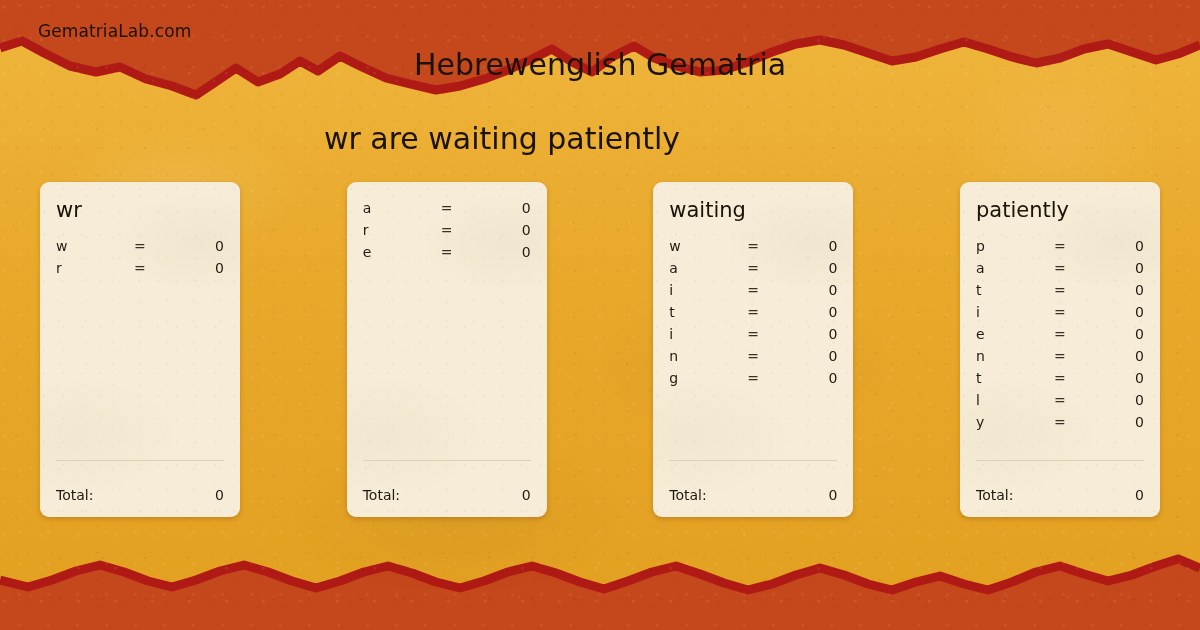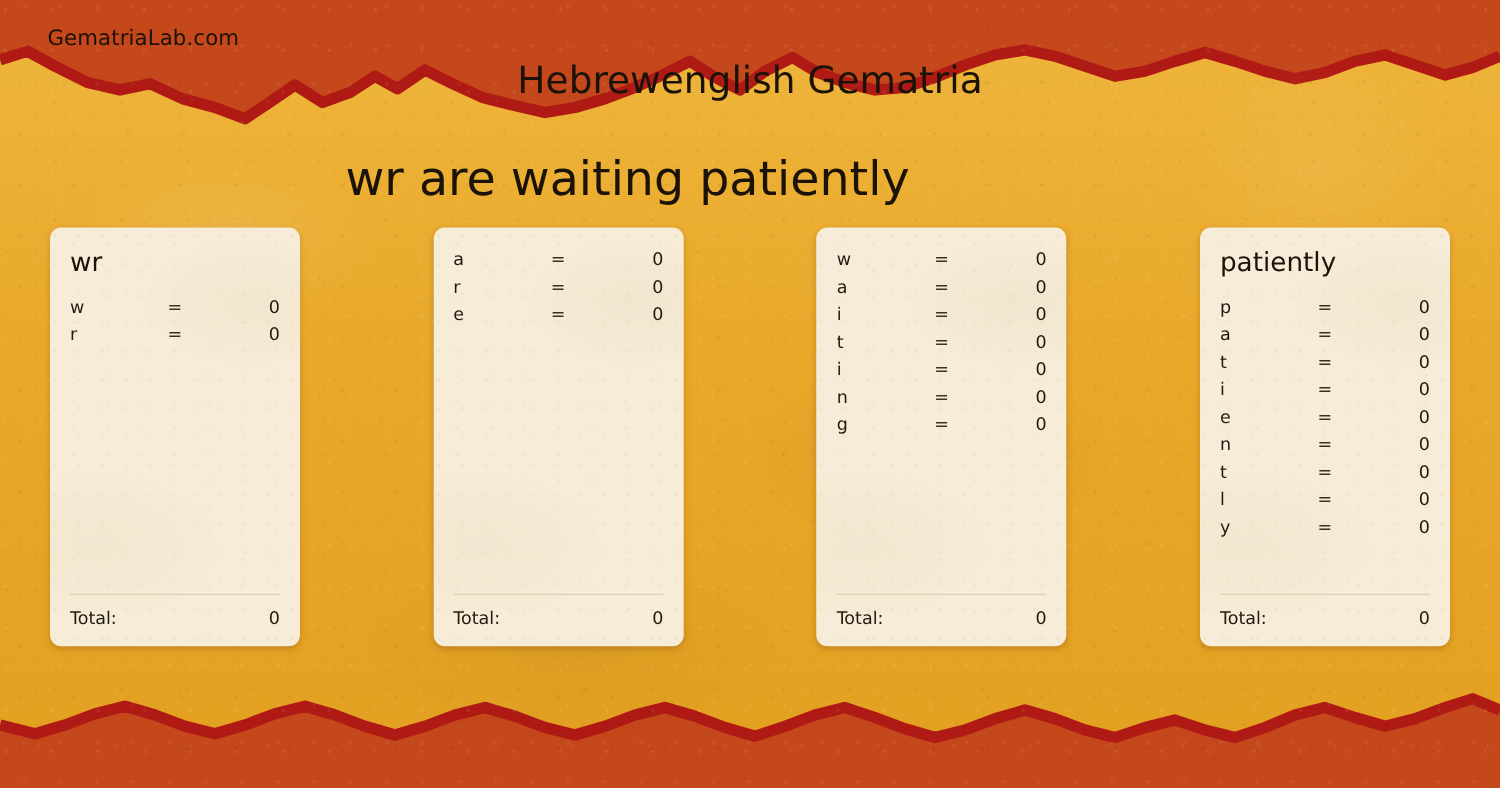--- a/index.html
+++ b/index.html
@@ -95,21 +95,21 @@
     font-size: 30px;
     font-weight: 400;
     color: #1b1208;
     z-index: 6;
   }
   #subtitle {
     position: absolute;
     left: 0; top: 121px;
     width: 1004px;
     text-align: center;
-    font-size: 38px;
+    font-size: 30px;
     font-weight: 400;
     color: #1b1208;
     z-index: 6;
   }
 
   
   #cards {
     position: absolute;
     left: 40px; top: 182px;
     width: 1120px;
@@ -168,21 +168,21 @@
     color: #211a10;
   }
   .row .letter { width: 78px; flex: 0 0 78px; }
   .row .eq     { width: 60px; flex: 0 0 60px; color: #3a3026; }
   .row .val    { flex: 1 1 auto; text-align: right; }
 
   .card-total {
     position: relative;
     z-index: 2;
     border-top: 1px solid #ddd0b4;
-    padding-top: 11px;
+    padding-top: 26px;
     display: flex;
     justify-content: space-between;
     font-size: 14px;
     color: #211a10;
     margin-top: auto;
   }
 
   
   #footer-total {
     position: absolute;
@@ -296,20 +296,21 @@
             <span class="val">0</span>
           </div>
         </div>
         <div class="card-total">
           <span>Total:</span>
           <span>0</span>
         </div>
       </div>
       <div class="card">
         <div class="card-paper"></div>
+        <div class="card-title">waiting</div>
         <div class="rows">
           <div class="row">
             <span class="letter">w</span>
             <span class="eq">=</span>
             <span class="val">0</span>
           </div>
           <div class="row">
             <span class="letter">a</span>
             <span class="eq">=</span>
             <span class="val">0</span>

